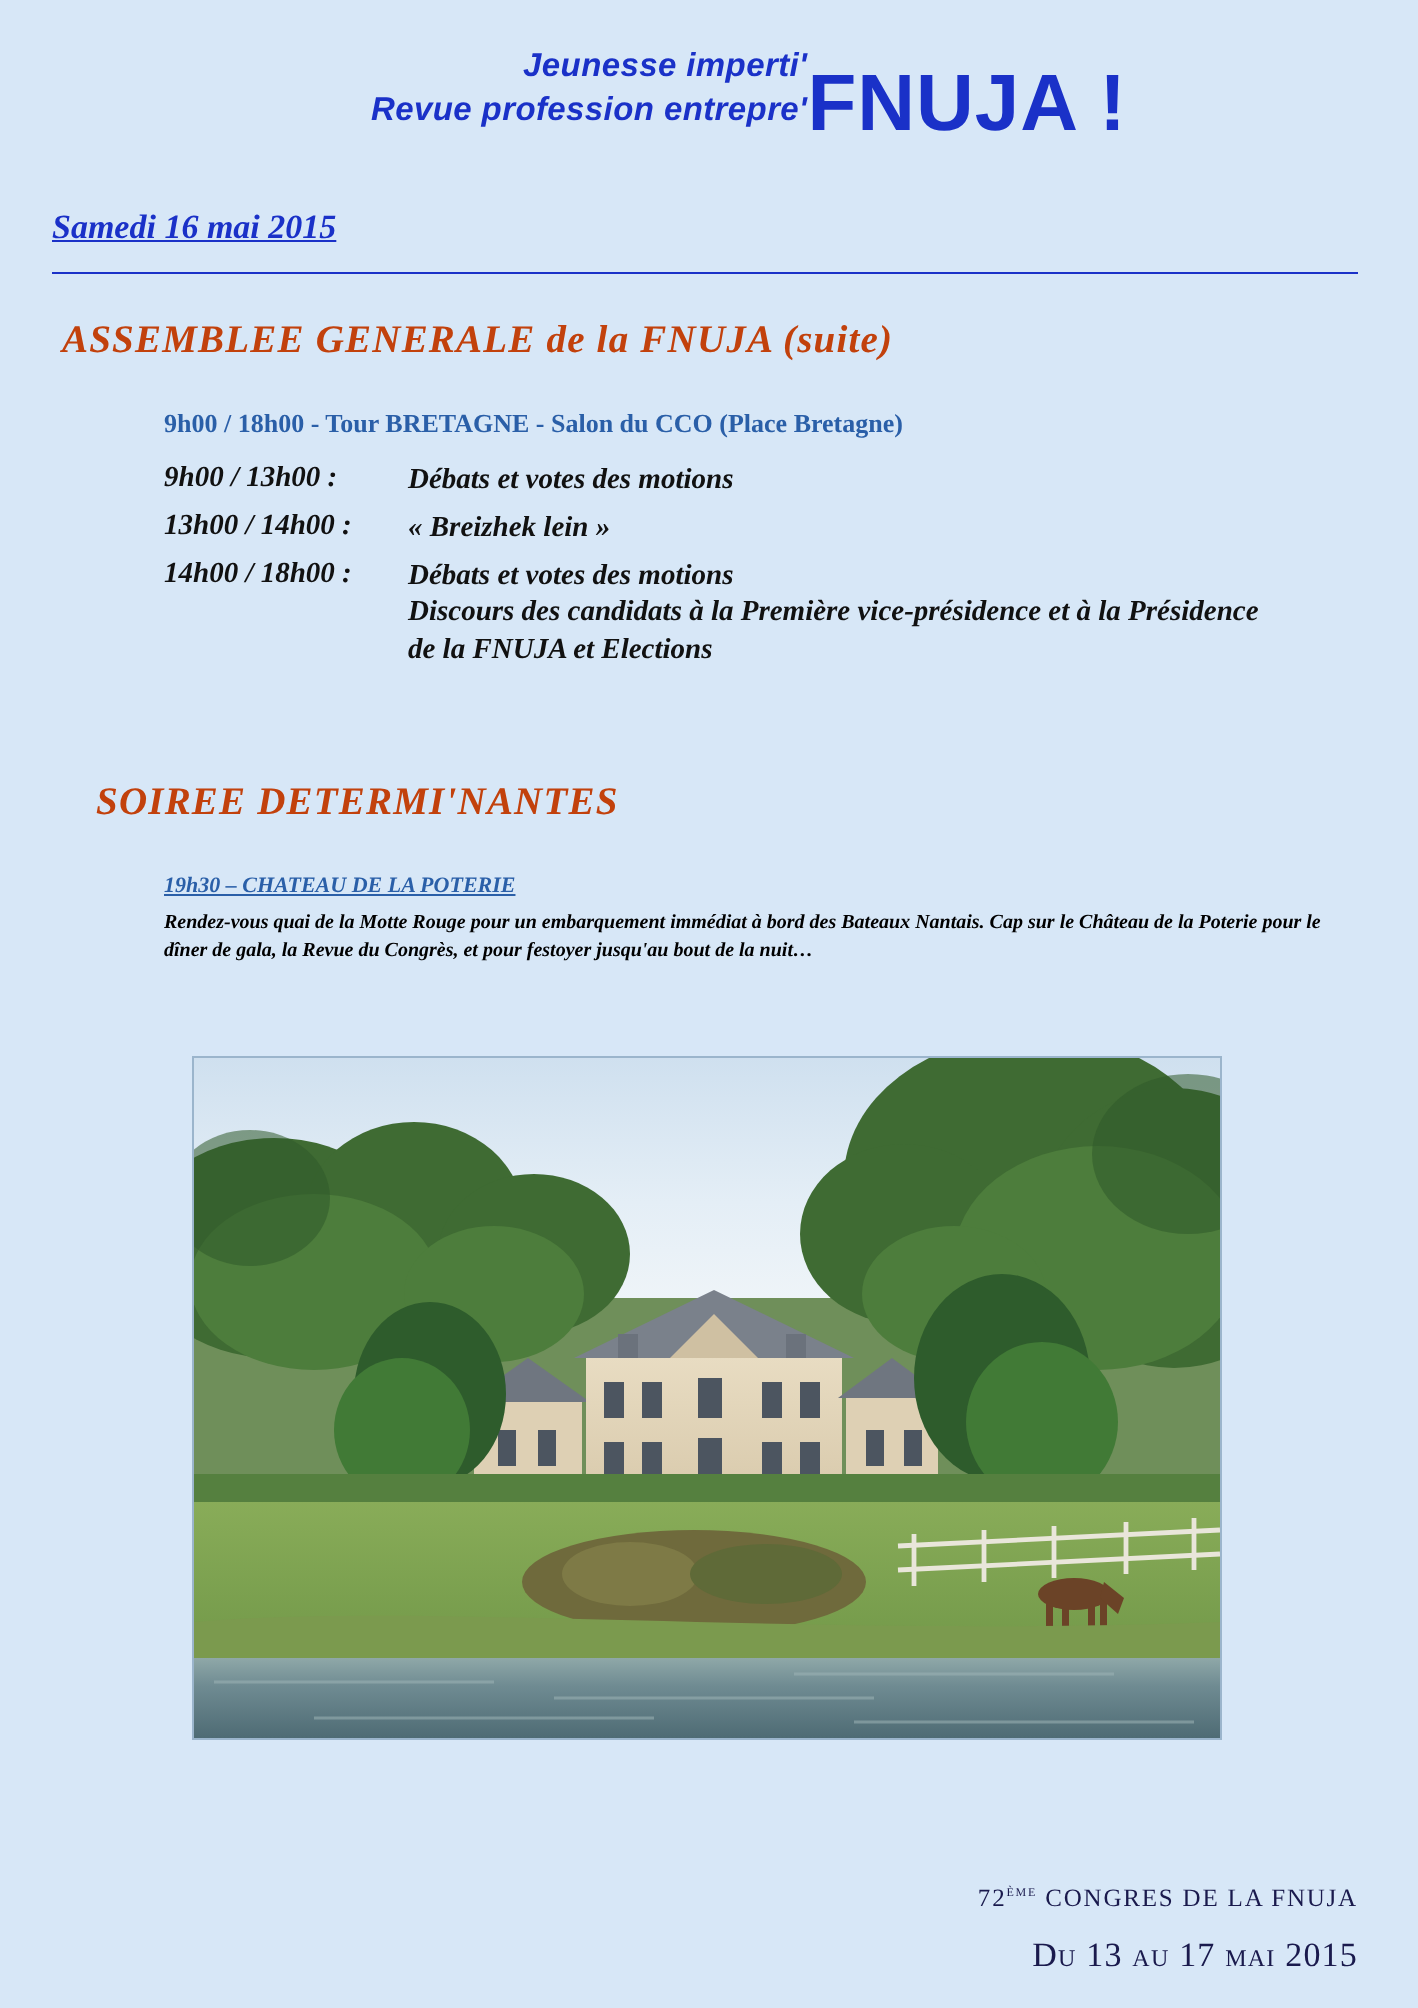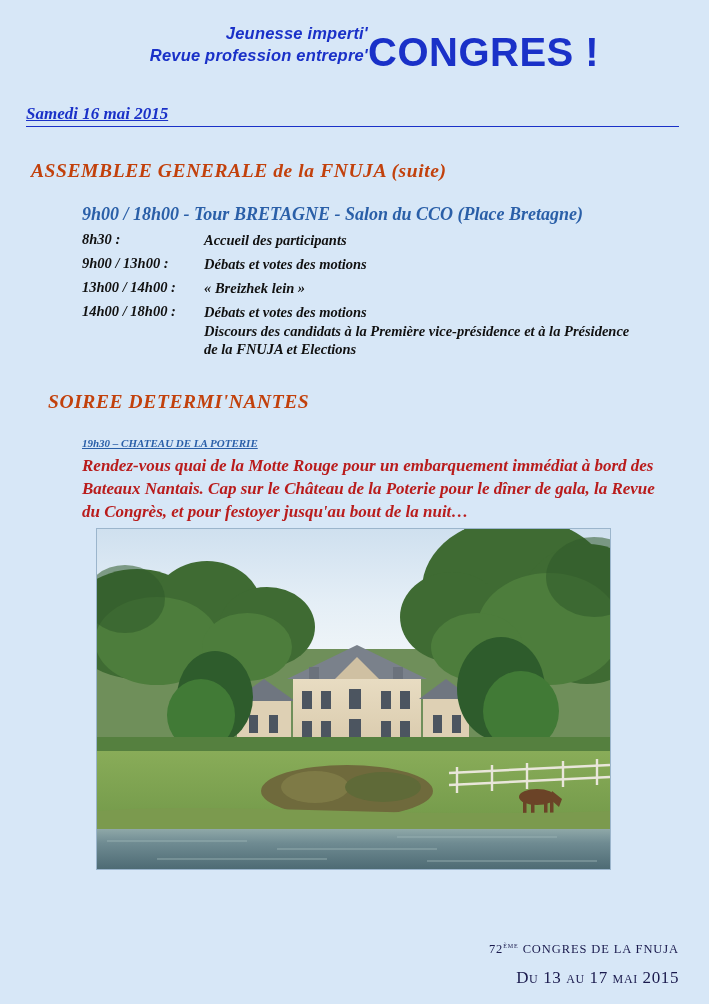--- a/index.html
+++ b/index.html
@@ -60,21 +60,21 @@
     padding-bottom: 2px;
   }
 
   
   .datebar {
     position: absolute;
     left: 26px;
     top: 104px;
     width: 653px;
     border-bottom: 1.5px solid #1a31c8;
-    padding-bottom: 2px;
+    padding-bottom: 12px;
   }
   .date-text {
     font-family: "Liberation Serif", serif;
     font-weight: bold;
     font-style: italic;
     color: #1a31c8;
     font-size: 17px;
     text-decoration: underline;
     white-space: nowrap;
   }
@@ -90,23 +90,22 @@
     letter-spacing: 0.6px;
     white-space: nowrap;
   }
   #ag-title { left: 31px; top: 160px; }
   #soiree-title { left: 48px; top: 391px; }
 
   .sub-blue {
     position: absolute;
     font-family: "Liberation Serif", serif;
     font-weight: bold;
-    font-style: italic;
     color: #2a5fa8;
-    font-size: 18px;
+    font-size: 13px;
     white-space: nowrap;
   }
   #ag-venue { left: 82px; top: 204px; }
 
   .sub-blue-ul {
     position: absolute;
     font-family: "Liberation Serif", serif;
     font-weight: bold;
     font-style: italic;
     color: #2a5fa8;
@@ -151,23 +150,23 @@
 
   
   .soiree-para {
     position: absolute;
     left: 82px;
     top: 455px;
     width: 592px;
     font-family: "Liberation Serif", serif;
     font-weight: bold;
     font-style: italic;
-    font-size: 17px;
+    font-size: 10px;
     line-height: 1.35;
-    color: #b91c1c;
+    color: #000000;
   }
 
   
   .photo {
     position: absolute;
     left: 96px;
     top: 528px;
     width: 513px;
     height: 340px;
     border: 1px solid #9bb5cc;
@@ -204,38 +203,32 @@
 <body>
 
 <div class="page">
 
   <div class="header">
     <div class="header-inner">
       <div class="slogan">
         <div>Jeunesse imperti'</div>
         <div>Revue profession entrepre'</div>
       </div>
-      <div class="brand">CONGRES !</div>
+      <div class="brand">FNUJA !</div>
     </div>
   </div>
 
   <div class="datebar">
     <span class="date-text">Samedi  16 mai 2015</span>
   </div>
 
   <div class="section-title" id="ag-title">ASSEMBLEE  GENERALE de la FNUJA (suite)</div>
   <div class="sub-blue" id="ag-venue">9h00  / 18h00  -  Tour BRETAGNE  - Salon  du CCO   (Place Bretagne)</div>
 
   <div class="schedule">
-    <div class="sched-row">
-      <div class="sched-time">8h30 :</div>
-      <div class="sched-desc">
-        <span class="line">Accueil des participants</span>
-      </div>
-    </div>
     <div class="sched-row">
       <div class="sched-time">9h00 / 13h00 :</div>
       <div class="sched-desc">
         <span class="line">Débats et votes des motions</span>
       </div>
     </div>
     <div class="sched-row">
       <div class="sched-time">13h00 / 14h00 :</div>
       <div class="sched-desc">
         <span class="line">« Breizhek lein »</span>

